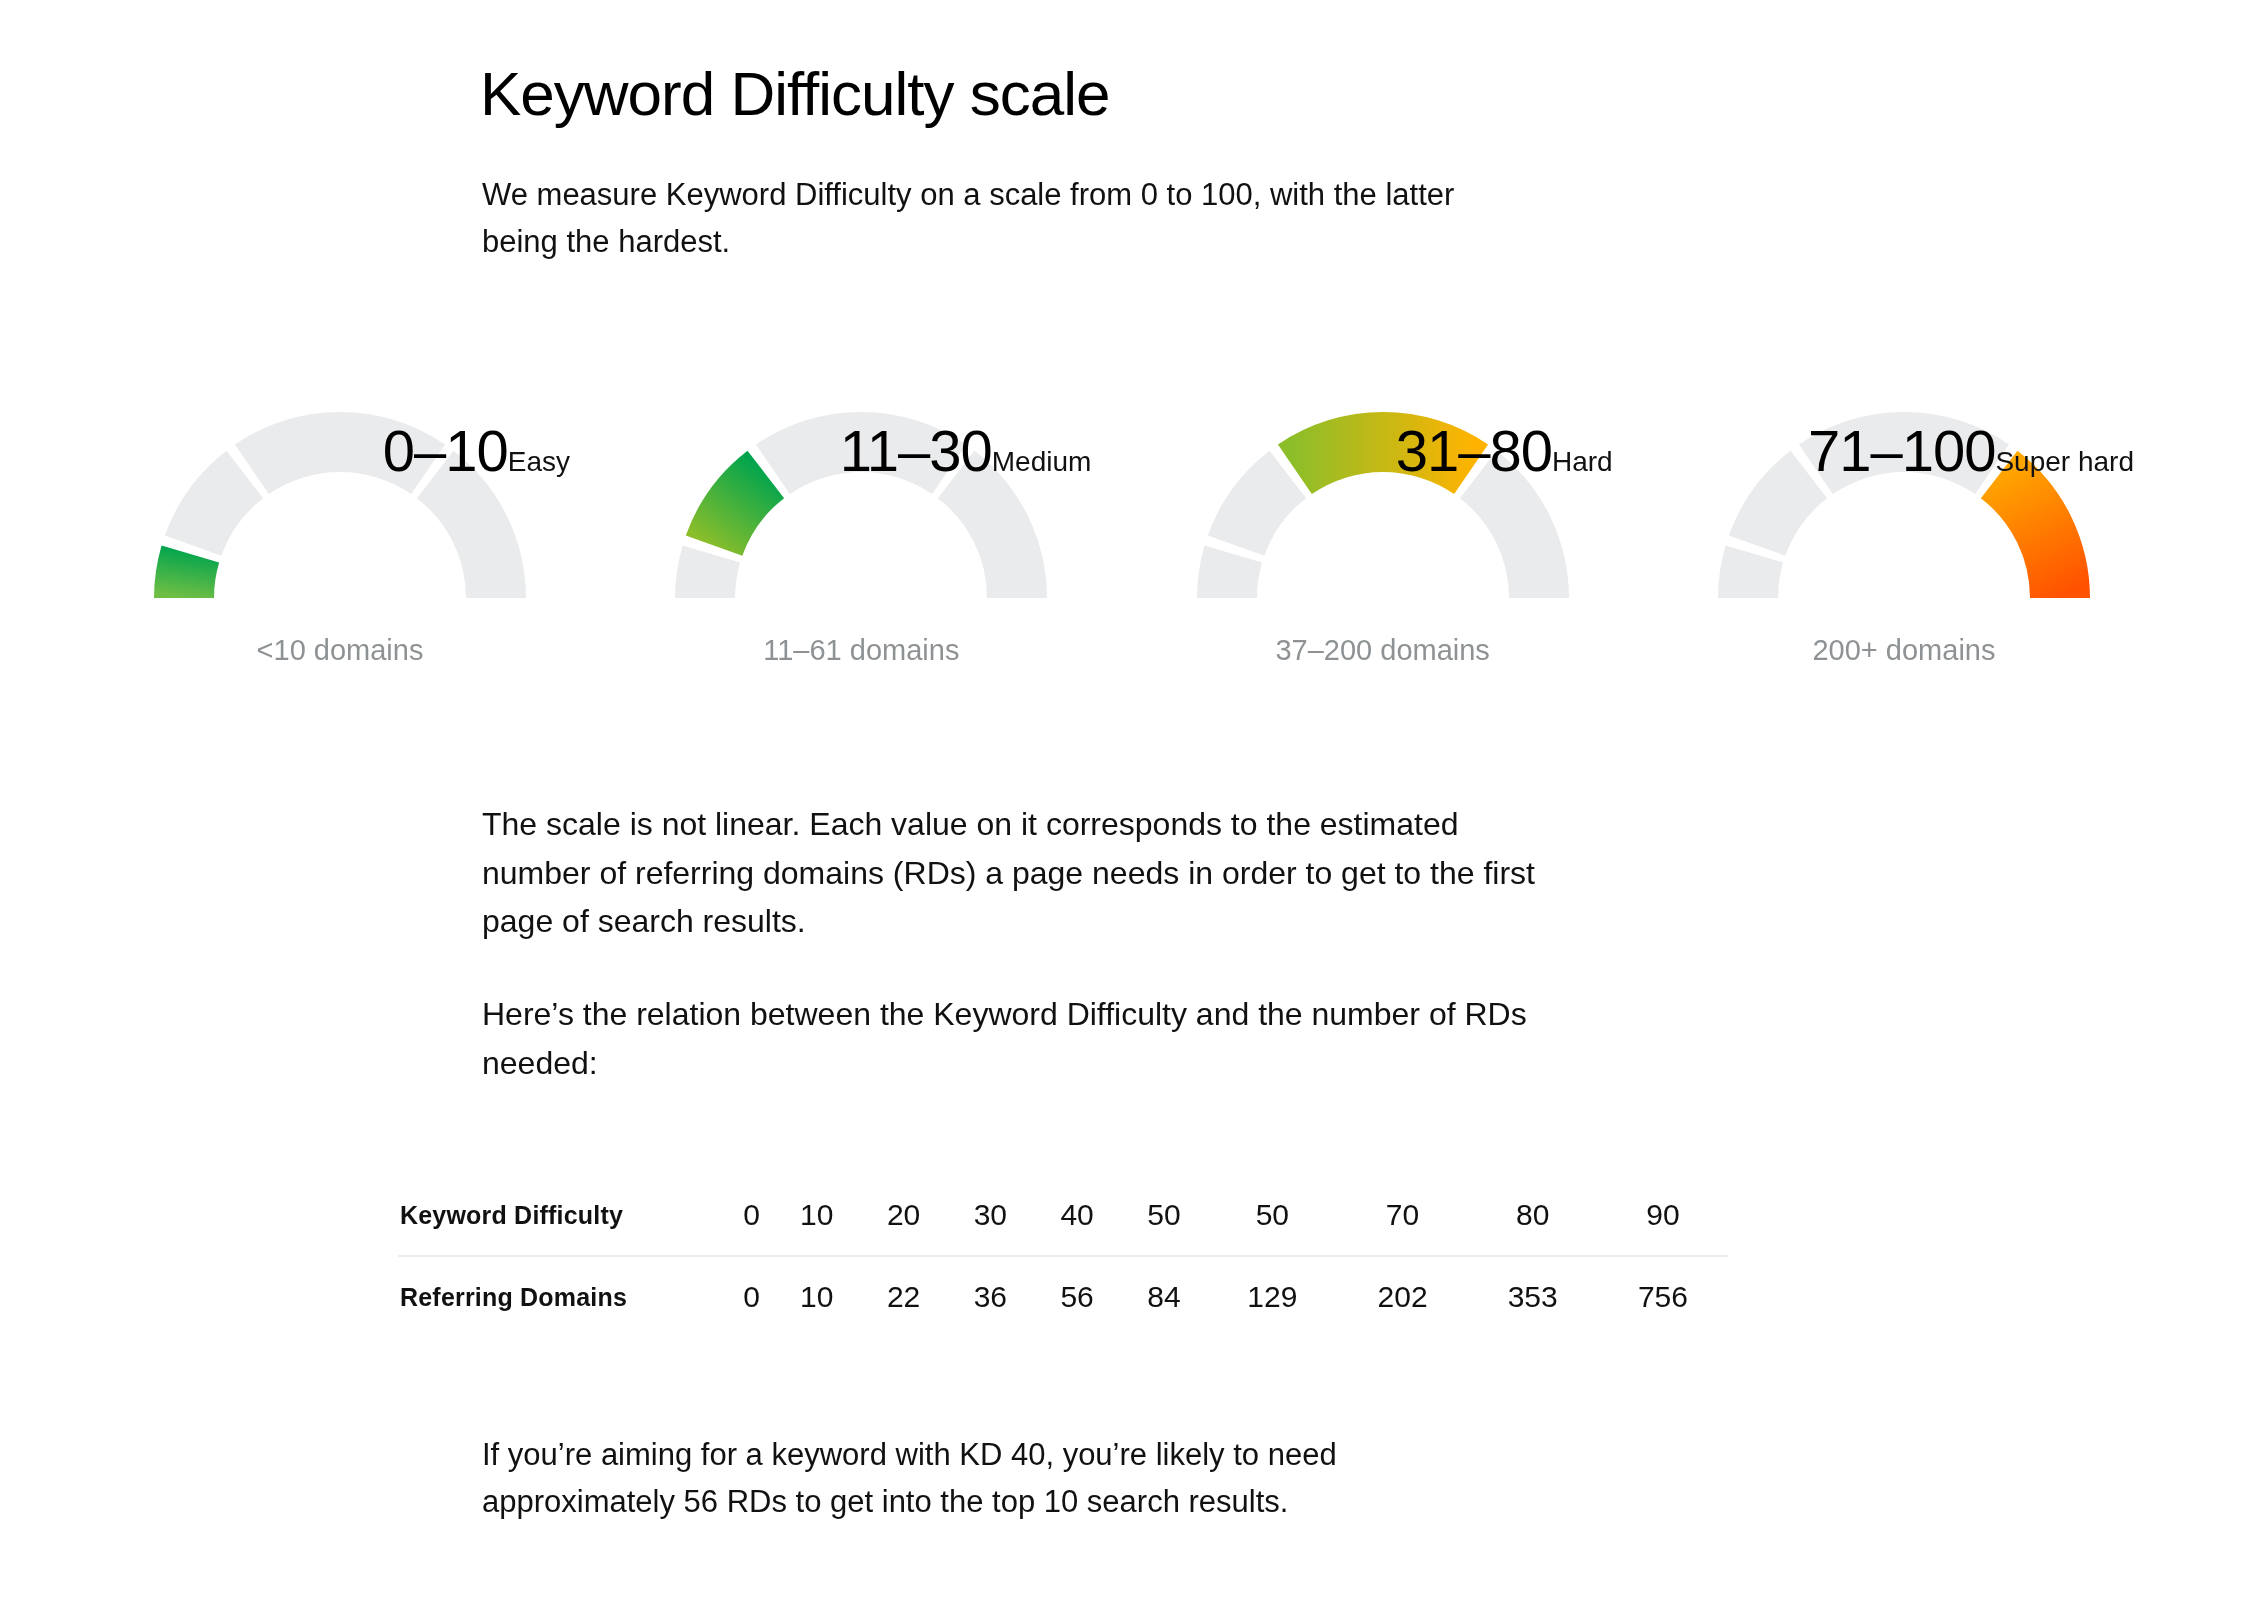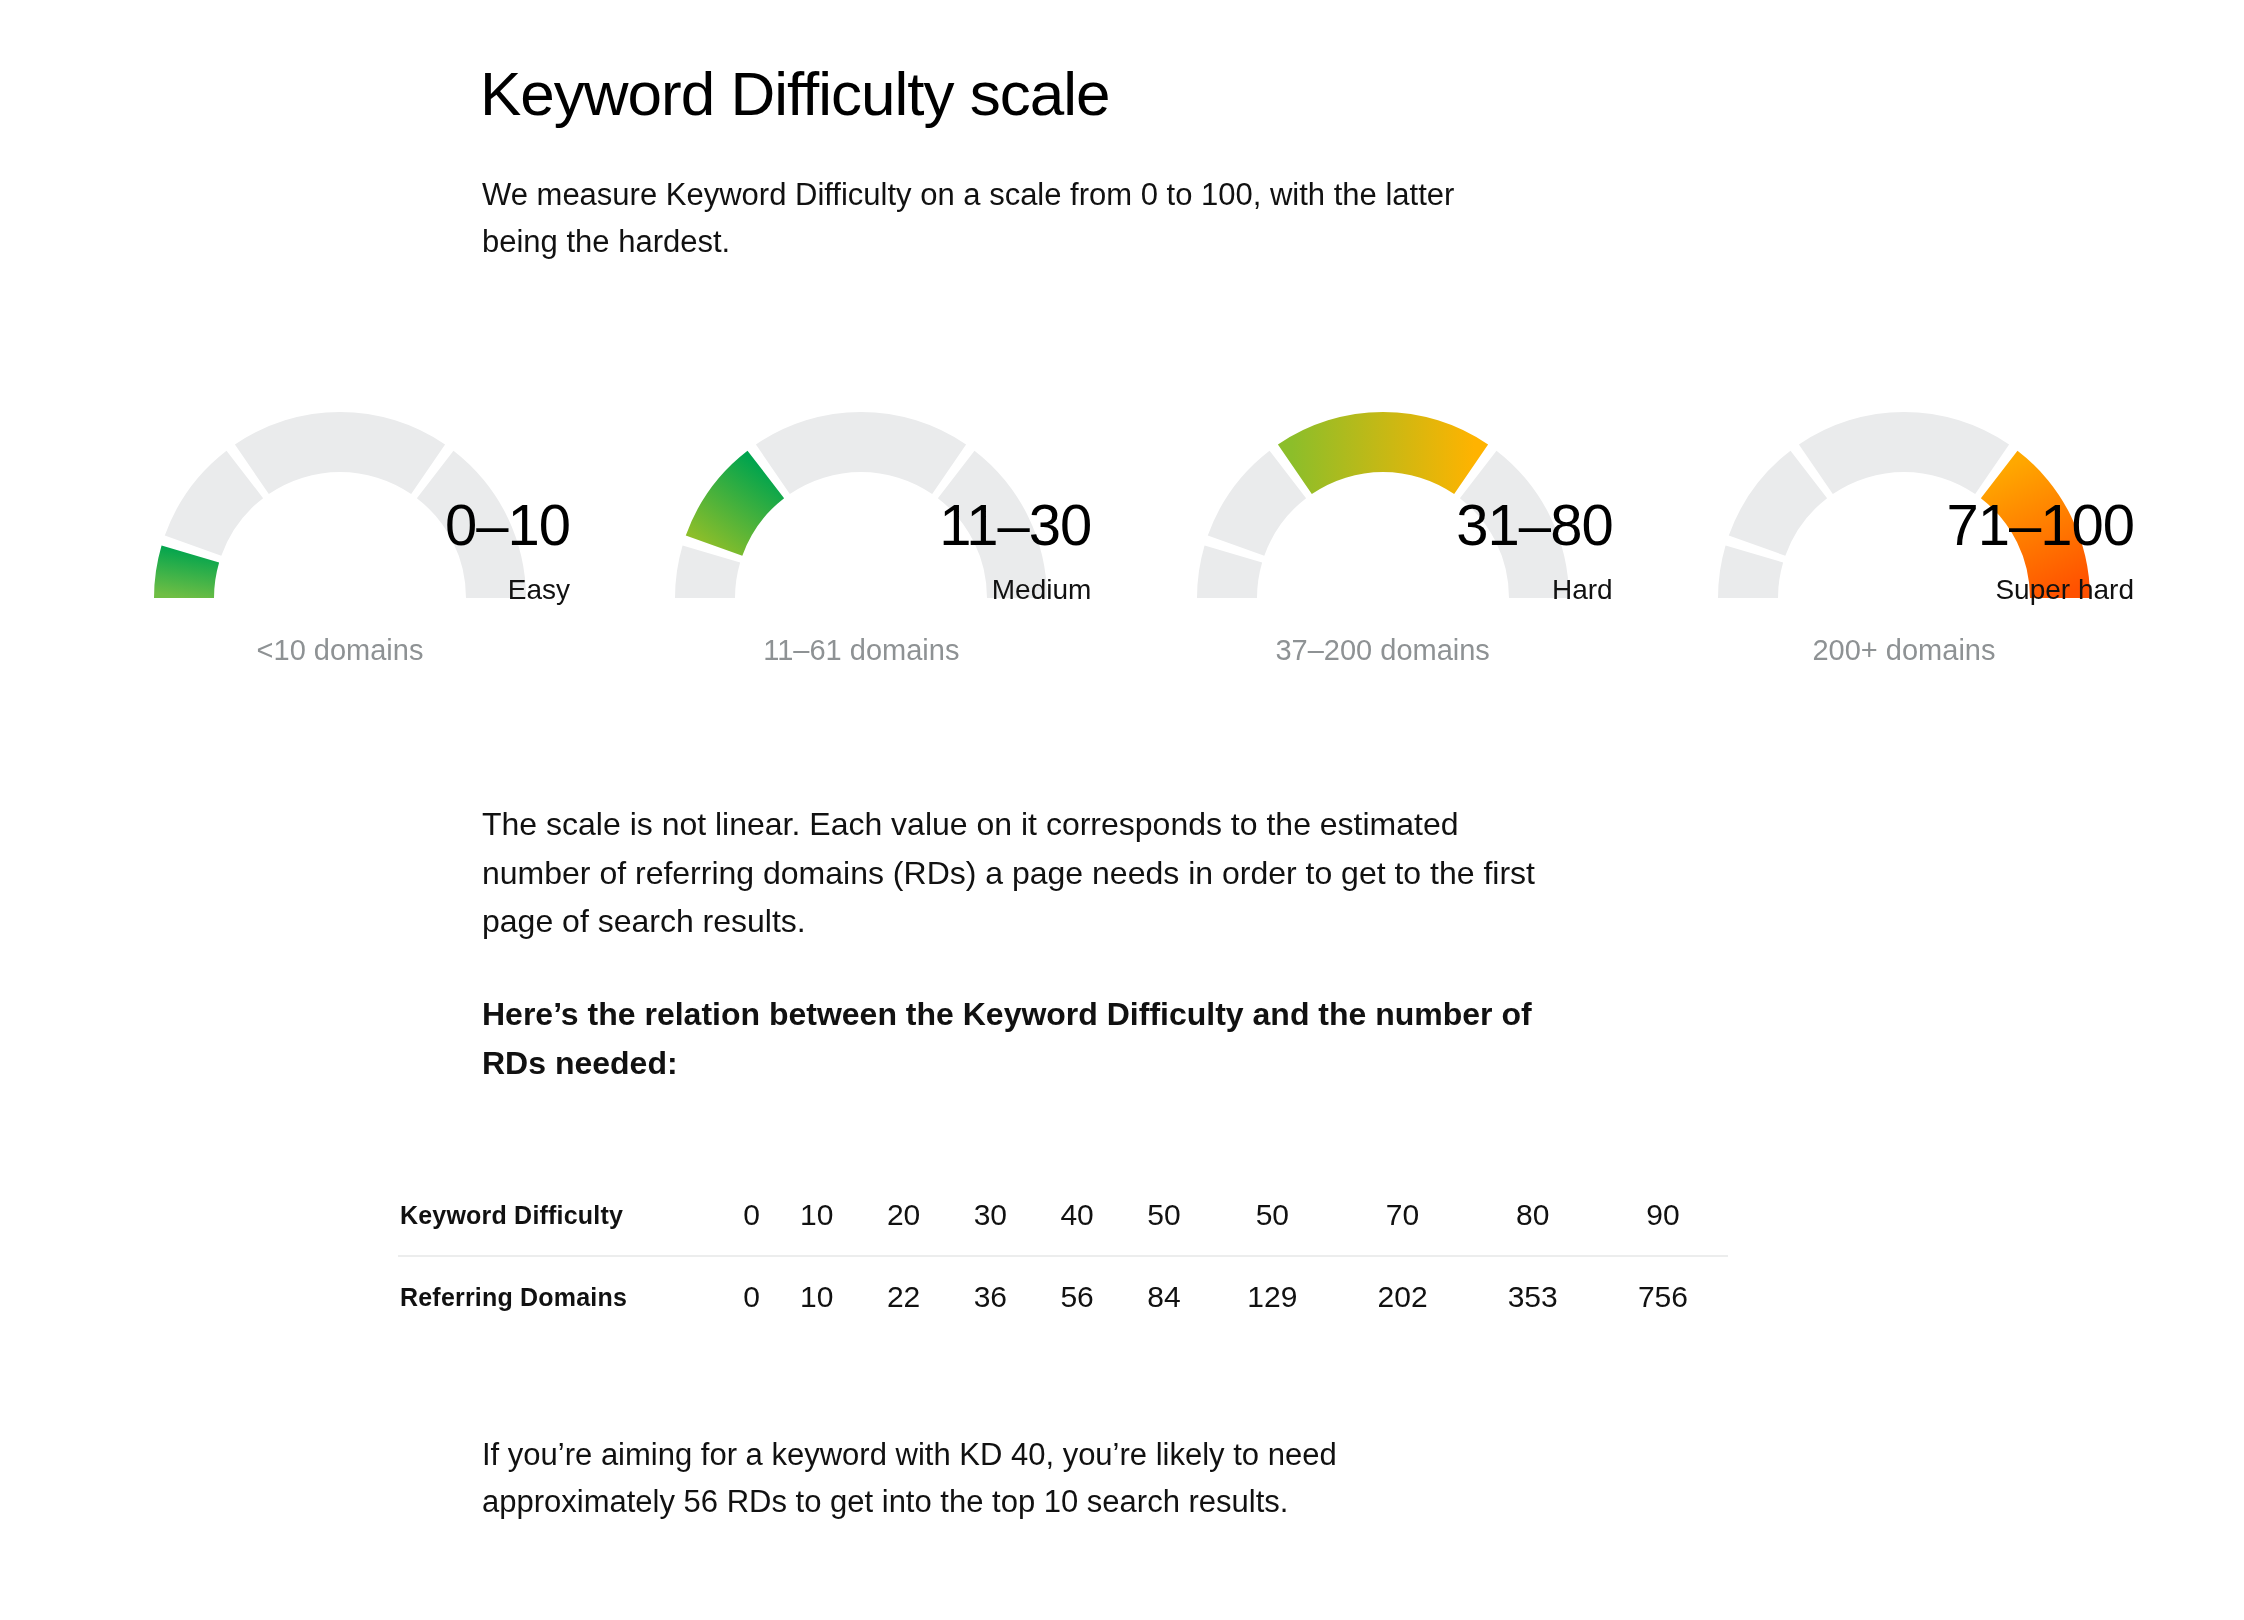--- a/index.html
+++ b/index.html
@@ -26,21 +26,21 @@
     display:flex;justify-content:space-between;align-items:flex-start;
     padding:0 110px;box-sizing:border-box;
   }
   .gauge{
     position:relative;width:460px;height:400px;
     display:flex;flex-direction:column;align-items:center;
   }
   .gauge-svg{position:absolute;left:0;top:0;width:460px;height:300px;}
   .gauge-center{
     position:absolute;left:0;top:0;width:460px;height:300px;
-    display:flex;flex-direction:column;align-items:flex-end;justify-content:flex-end;
+    display:flex;flex-direction:row;align-items:center;justify-content:flex-end;
     padding-bottom:16px;box-sizing:border-box;pointer-events:none;
   }
   .gauge-range{
     font-size:58px;line-height:1;font-weight:400;color:#000000;letter-spacing:-1px;
     margin-bottom:22px;
   }
   .gauge-label{
     font-size:28px;line-height:1;font-weight:400;color:#111111;
   }
   .gauge-domains{
@@ -48,21 +48,21 @@
     font-size:29px;line-height:1;font-weight:400;color:#8e9294;
   }
 
   
   .body-block{
     position:absolute;left:482px;top:800px;width:1090px;
   }
   .para{
     font-size:32px;line-height:1.52;color:#111111;font-weight:400;margin:0 0 44px 0;
   }
-  .para:last-child{margin-bottom:0;font-weight:bold;}
+  .para:last-child{margin-bottom:0;}
 
   
   .kd-table{
     position:absolute;left:398px;top:1175px;width:1330px;
     border-collapse:collapse;
   }
   .kd-table th,.kd-table td{
     padding:0;text-align:center;vertical-align:middle;
     font-size:30px;font-weight:400;color:#111111;height:80px;
   }

